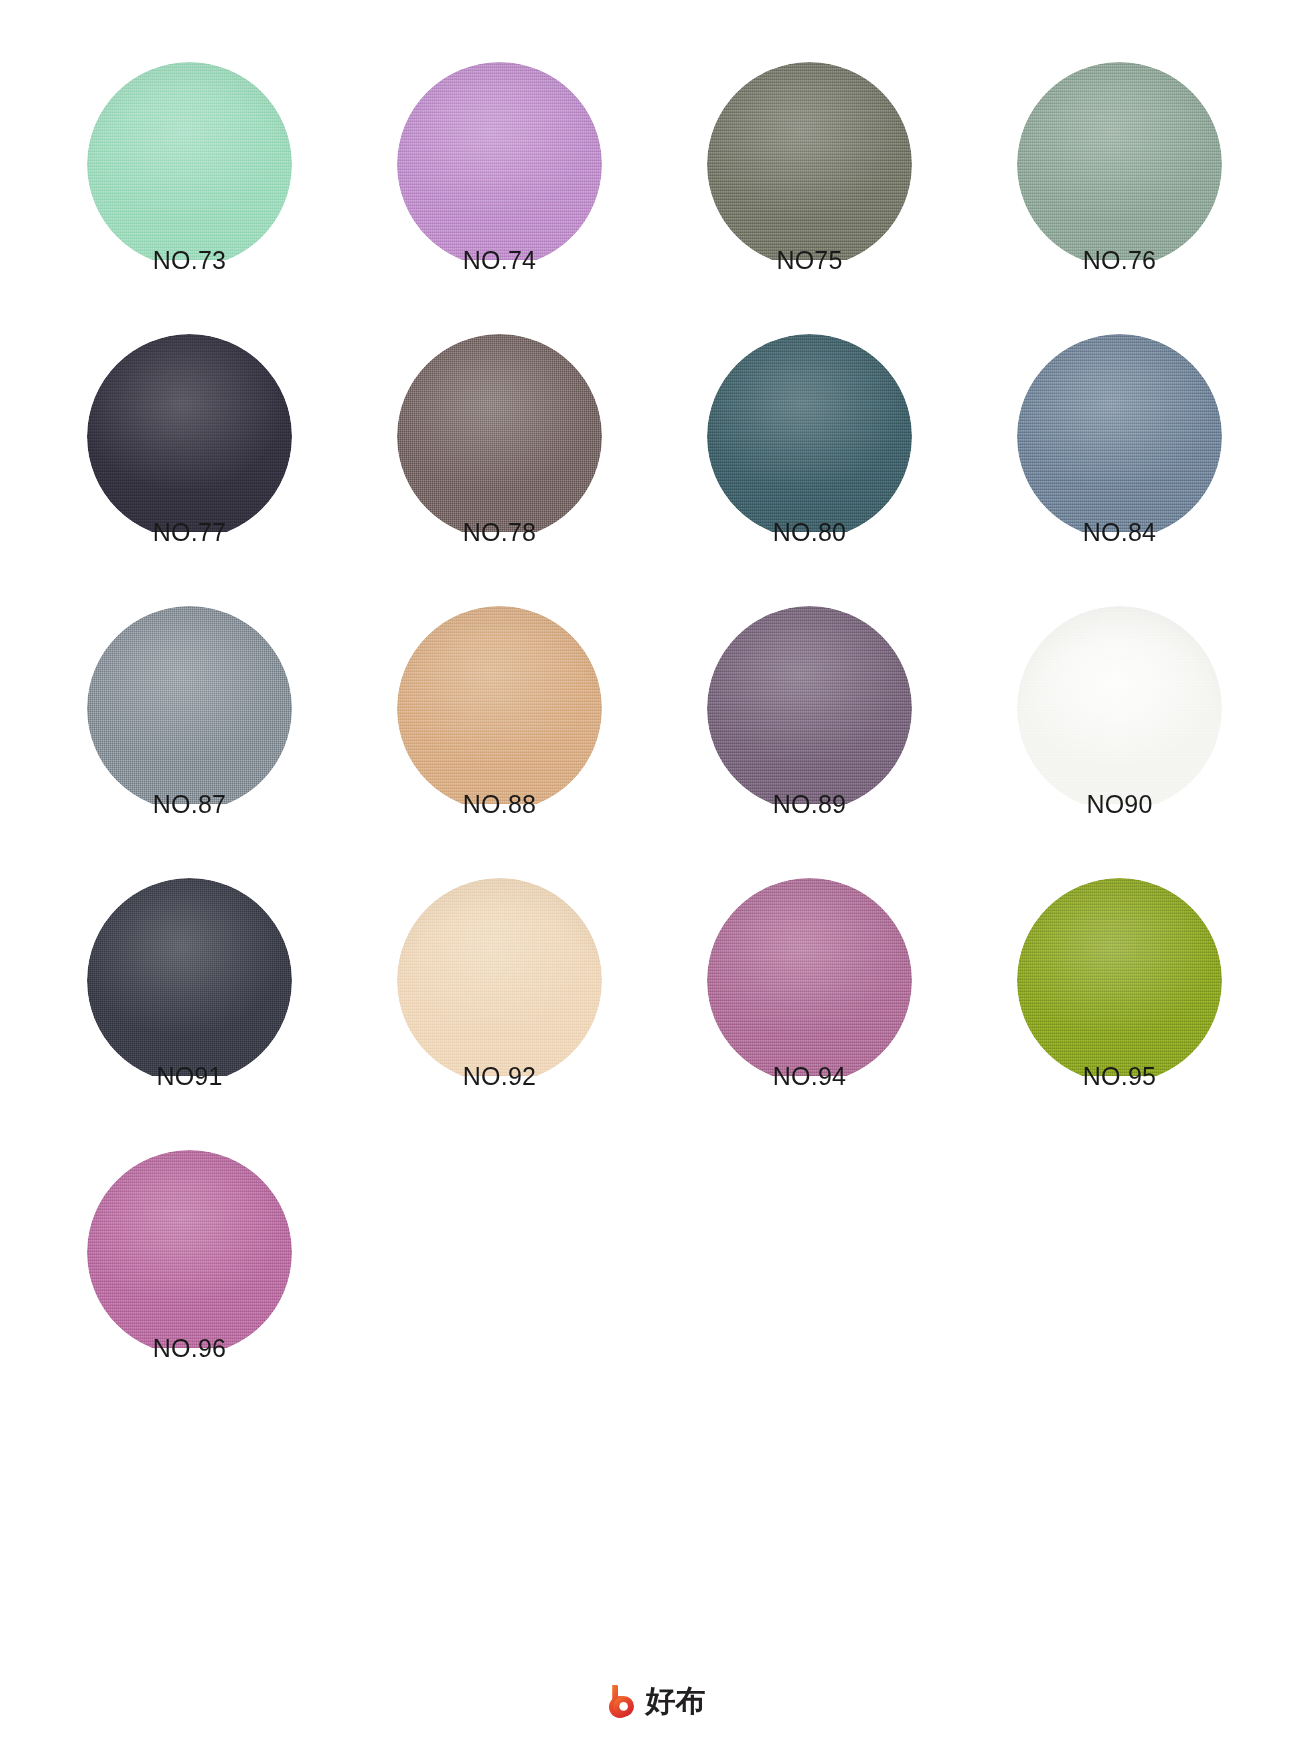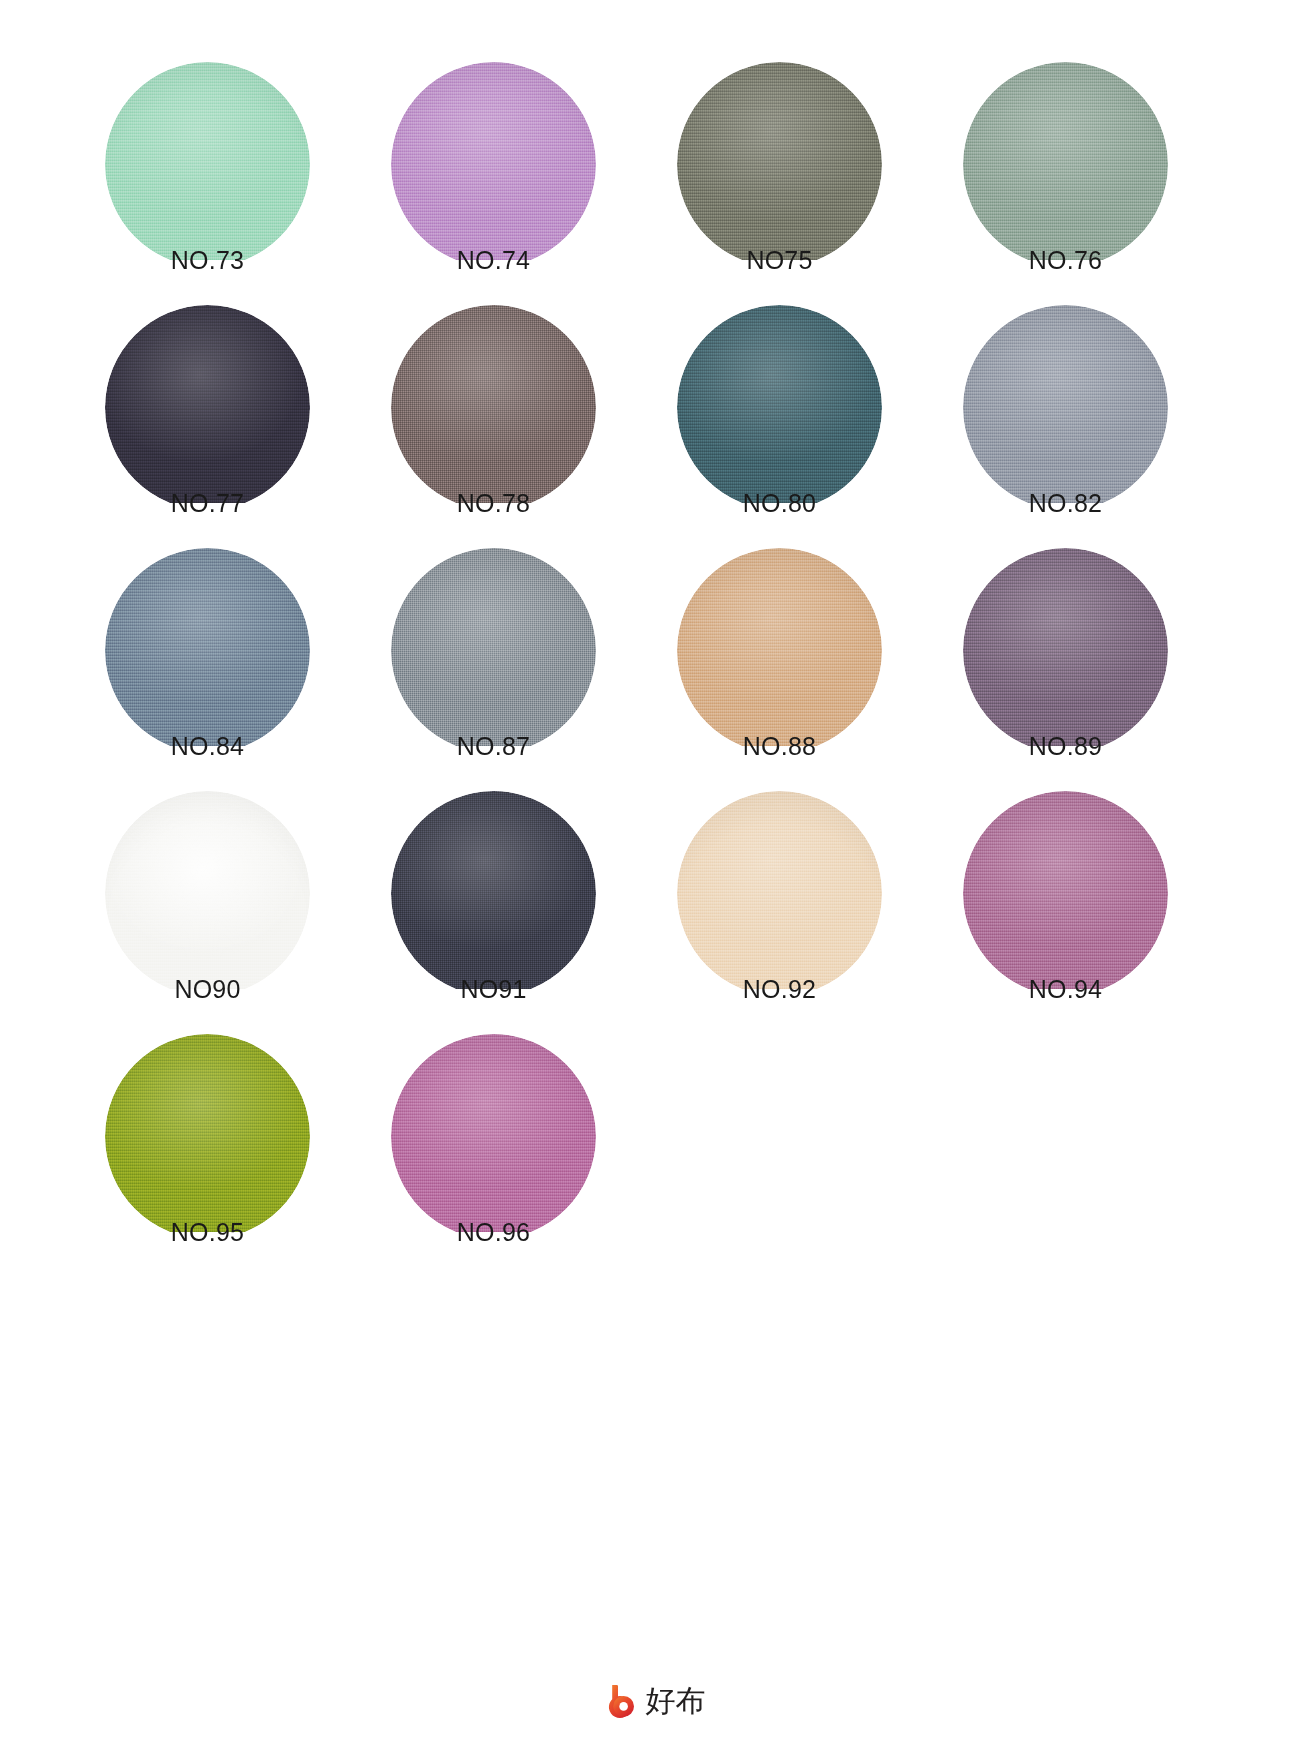--- a/index.html
+++ b/index.html
@@ -20,27 +20,28 @@
     position: relative;
     width: 1310px;
     height: 1759px;
     background: #ffffff;
     box-sizing: border-box;
   }
 
   
   #swatch-grid {
     position: absolute;
-    left: 100px;
+    left: 82px;
     top: 62px;
     width: 1120px;
     display: grid;
     grid-template-columns: repeat(4, 262px);
     column-gap: 24px;
     row-gap: 19px;
+    gap: 48px;
   }
 
   .swatch-cell {
     position: relative;
     width: 262px;
     height: 224px;
   }
 
   
   .swatch-disc {
@@ -185,21 +186,21 @@
 
   #brand-mark {
     width: 34px;
     height: 36px;
     display: block;
   }
 
   #brand-name {
     font-family: "DejaVu Sans", sans-serif;
     font-size: 30px;
-    font-weight: normal;
+    font-weight: bold;
     color: #221f1f;
     letter-spacing: 0px;
     line-height: 34px;
   }
 </style>
 </head>
 <body>
 
 <div id="swatch-card">
 
@@ -266,30 +267,20 @@
       </div>
       <div class="swatch-cell">
         <div class="swatch-disc">
           <div class="disc-base" style="background: rgb(63, 96, 105);"></div>
           <div class="tex-weft"></div>
           <div class="tex-warp"></div>
           <div class="disc-shade"></div>
         </div>
         <div class="swatch-notch"></div>
         <div class="swatch-label">NO.80</div>
-      </div>
-      <div class="swatch-cell">
-        <div class="swatch-disc">
-          <div class="disc-base" style="background: rgb(145, 152, 165);"></div>
-          <div class="tex-weft"></div>
-          <div class="tex-warp"></div>
-          <div class="disc-shade"></div>
-        </div>
-        <div class="swatch-notch"></div>
-        <div class="swatch-label">NO.82</div>
       </div>
       <div class="swatch-cell">
         <div class="swatch-disc">
           <div class="disc-base" style="background: rgb(111, 130, 150);"></div>
           <div class="tex-weft"></div>
           <div class="tex-warp"></div>
           <div class="disc-shade"></div>
         </div>
         <div class="swatch-notch"></div>
         <div class="swatch-label">NO.84</div>

